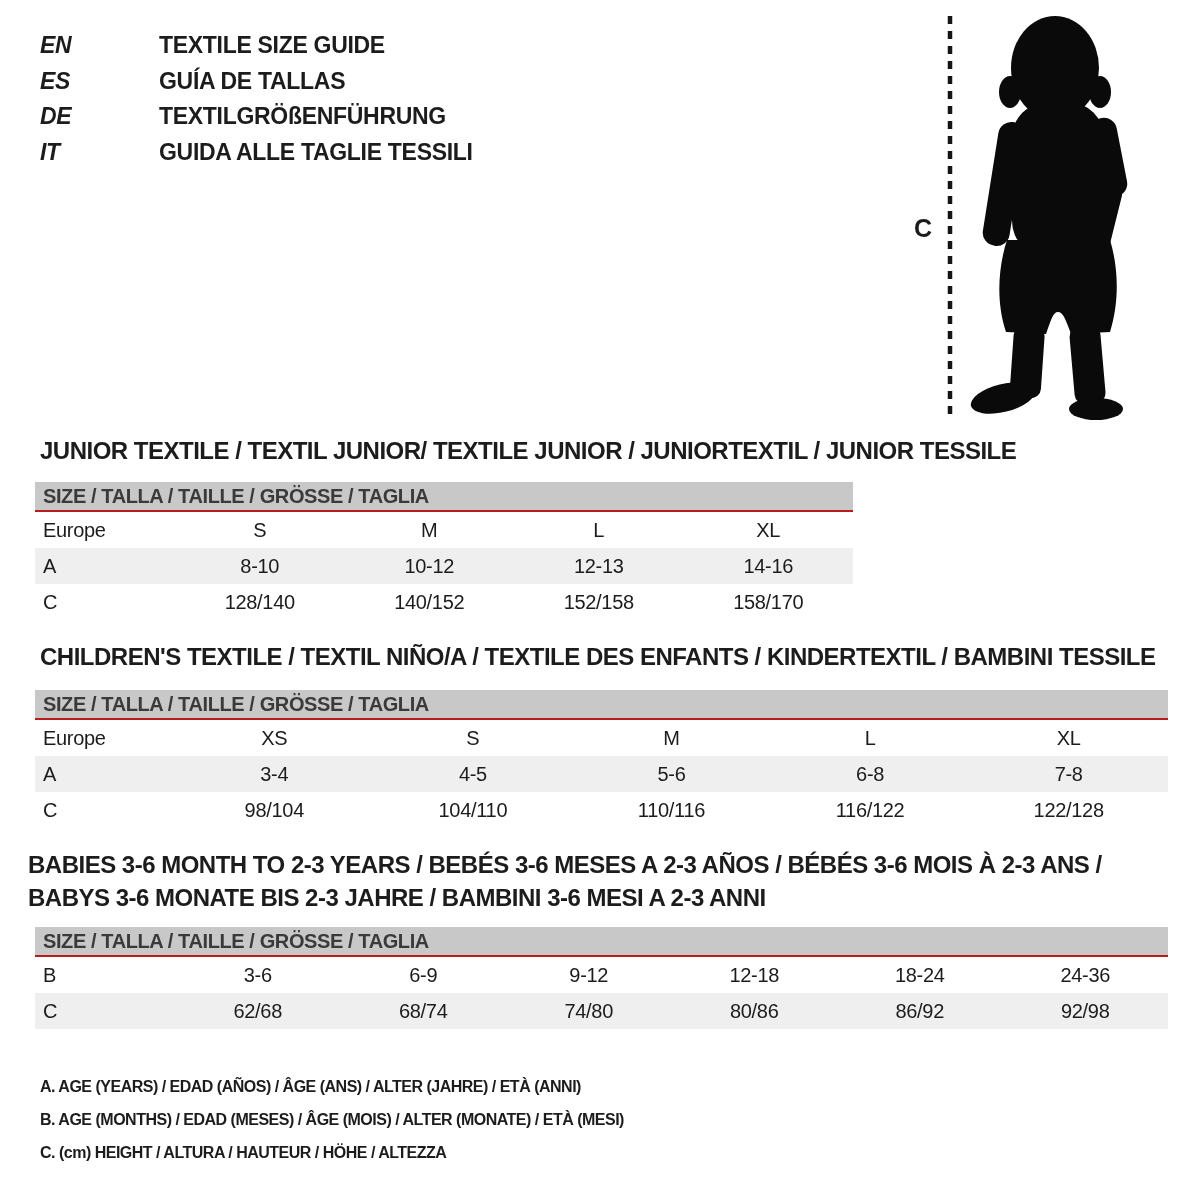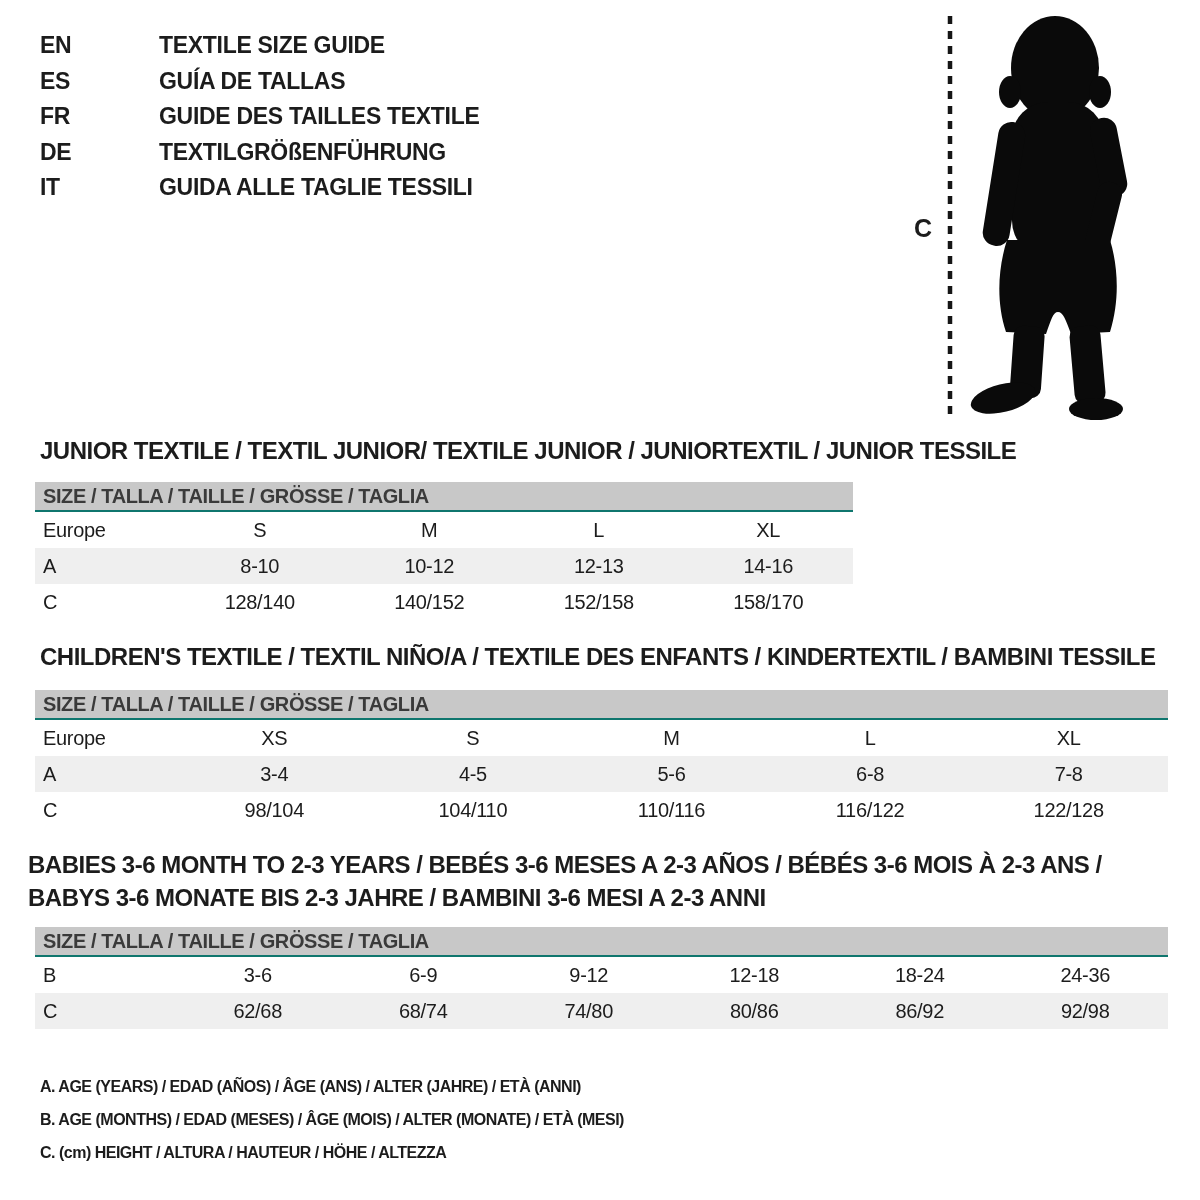--- a/index.html
+++ b/index.html
@@ -7,34 +7,34 @@
     width:1200px; height:1200px; position:relative; overflow:hidden;
     background:#ffffff; color:#1c1c1c;
     font-family:"Liberation Sans", sans-serif;
   }
   .abs { position:absolute; }
 
   
   .lang-block { left:40px; top:28px; }
   .lang-row { display:flex; height:35.5px; align-items:center;
               font-size:23px; font-weight:bold; letter-spacing:-0.3px; }
-  .lang-code { width:80px; }
+  .lang-code { width:80px;font-style:italic; }
   .lang-label { white-space:nowrap;margin-left:39px; }
 
   
   .figure-svg { left:900px; top:0; width:300px; height:430px; }
   .measure-label { left:914px; top:214px; font-size:25px; font-weight:bold; }
 
   
   .section-title { font-size:24px; font-weight:bold; letter-spacing:-0.5px;
                    white-space:nowrap; line-height:26px; }
 
   
   .size-table { position:absolute; }
-  .thead { height:30px; background:#c8c8c8; border-bottom:2px solid #0f766e;
+  .thead { height:30px; background:#c8c8c8; border-bottom:2px solid #b91c1c;
            display:flex; align-items:center; padding-left:8px; box-sizing:border-box;
            font-size:20px; font-weight:bold; color:#3a3a3a; letter-spacing:-0.4px; }
   .trow { display:flex; height:36px; align-items:center;
           font-size:20px; font-weight:normal; letter-spacing:-0.3px; }
   .trow.shaded { background:#efefef; }
   .tlabel { width:140px; padding-left:8px; box-sizing:border-box; }
   .tcell { flex:1; text-align:center; }
 
   
   .legend-block { left:40px; top:1070px; }
@@ -45,24 +45,20 @@
 <body>
 
 <div class="abs lang-block">
     <div class="lang-row">
       <span class="lang-code">EN</span>
       <span class="lang-label">TEXTILE SIZE GUIDE</span>
     </div>
     <div class="lang-row">
       <span class="lang-code">ES</span>
       <span class="lang-label">GUÍA DE TALLAS</span>
-    </div>
-    <div class="lang-row">
-      <span class="lang-code">FR</span>
-      <span class="lang-label">GUIDE DES TAILLES TEXTILE</span>
     </div>
     <div class="lang-row">
       <span class="lang-code">DE</span>
       <span class="lang-label">TEXTILGRÖßENFÜHRUNG</span>
     </div>
     <div class="lang-row">
       <span class="lang-code">IT</span>
       <span class="lang-label">GUIDA ALLE TAGLIE TESSILI</span>
     </div>
   </div>

